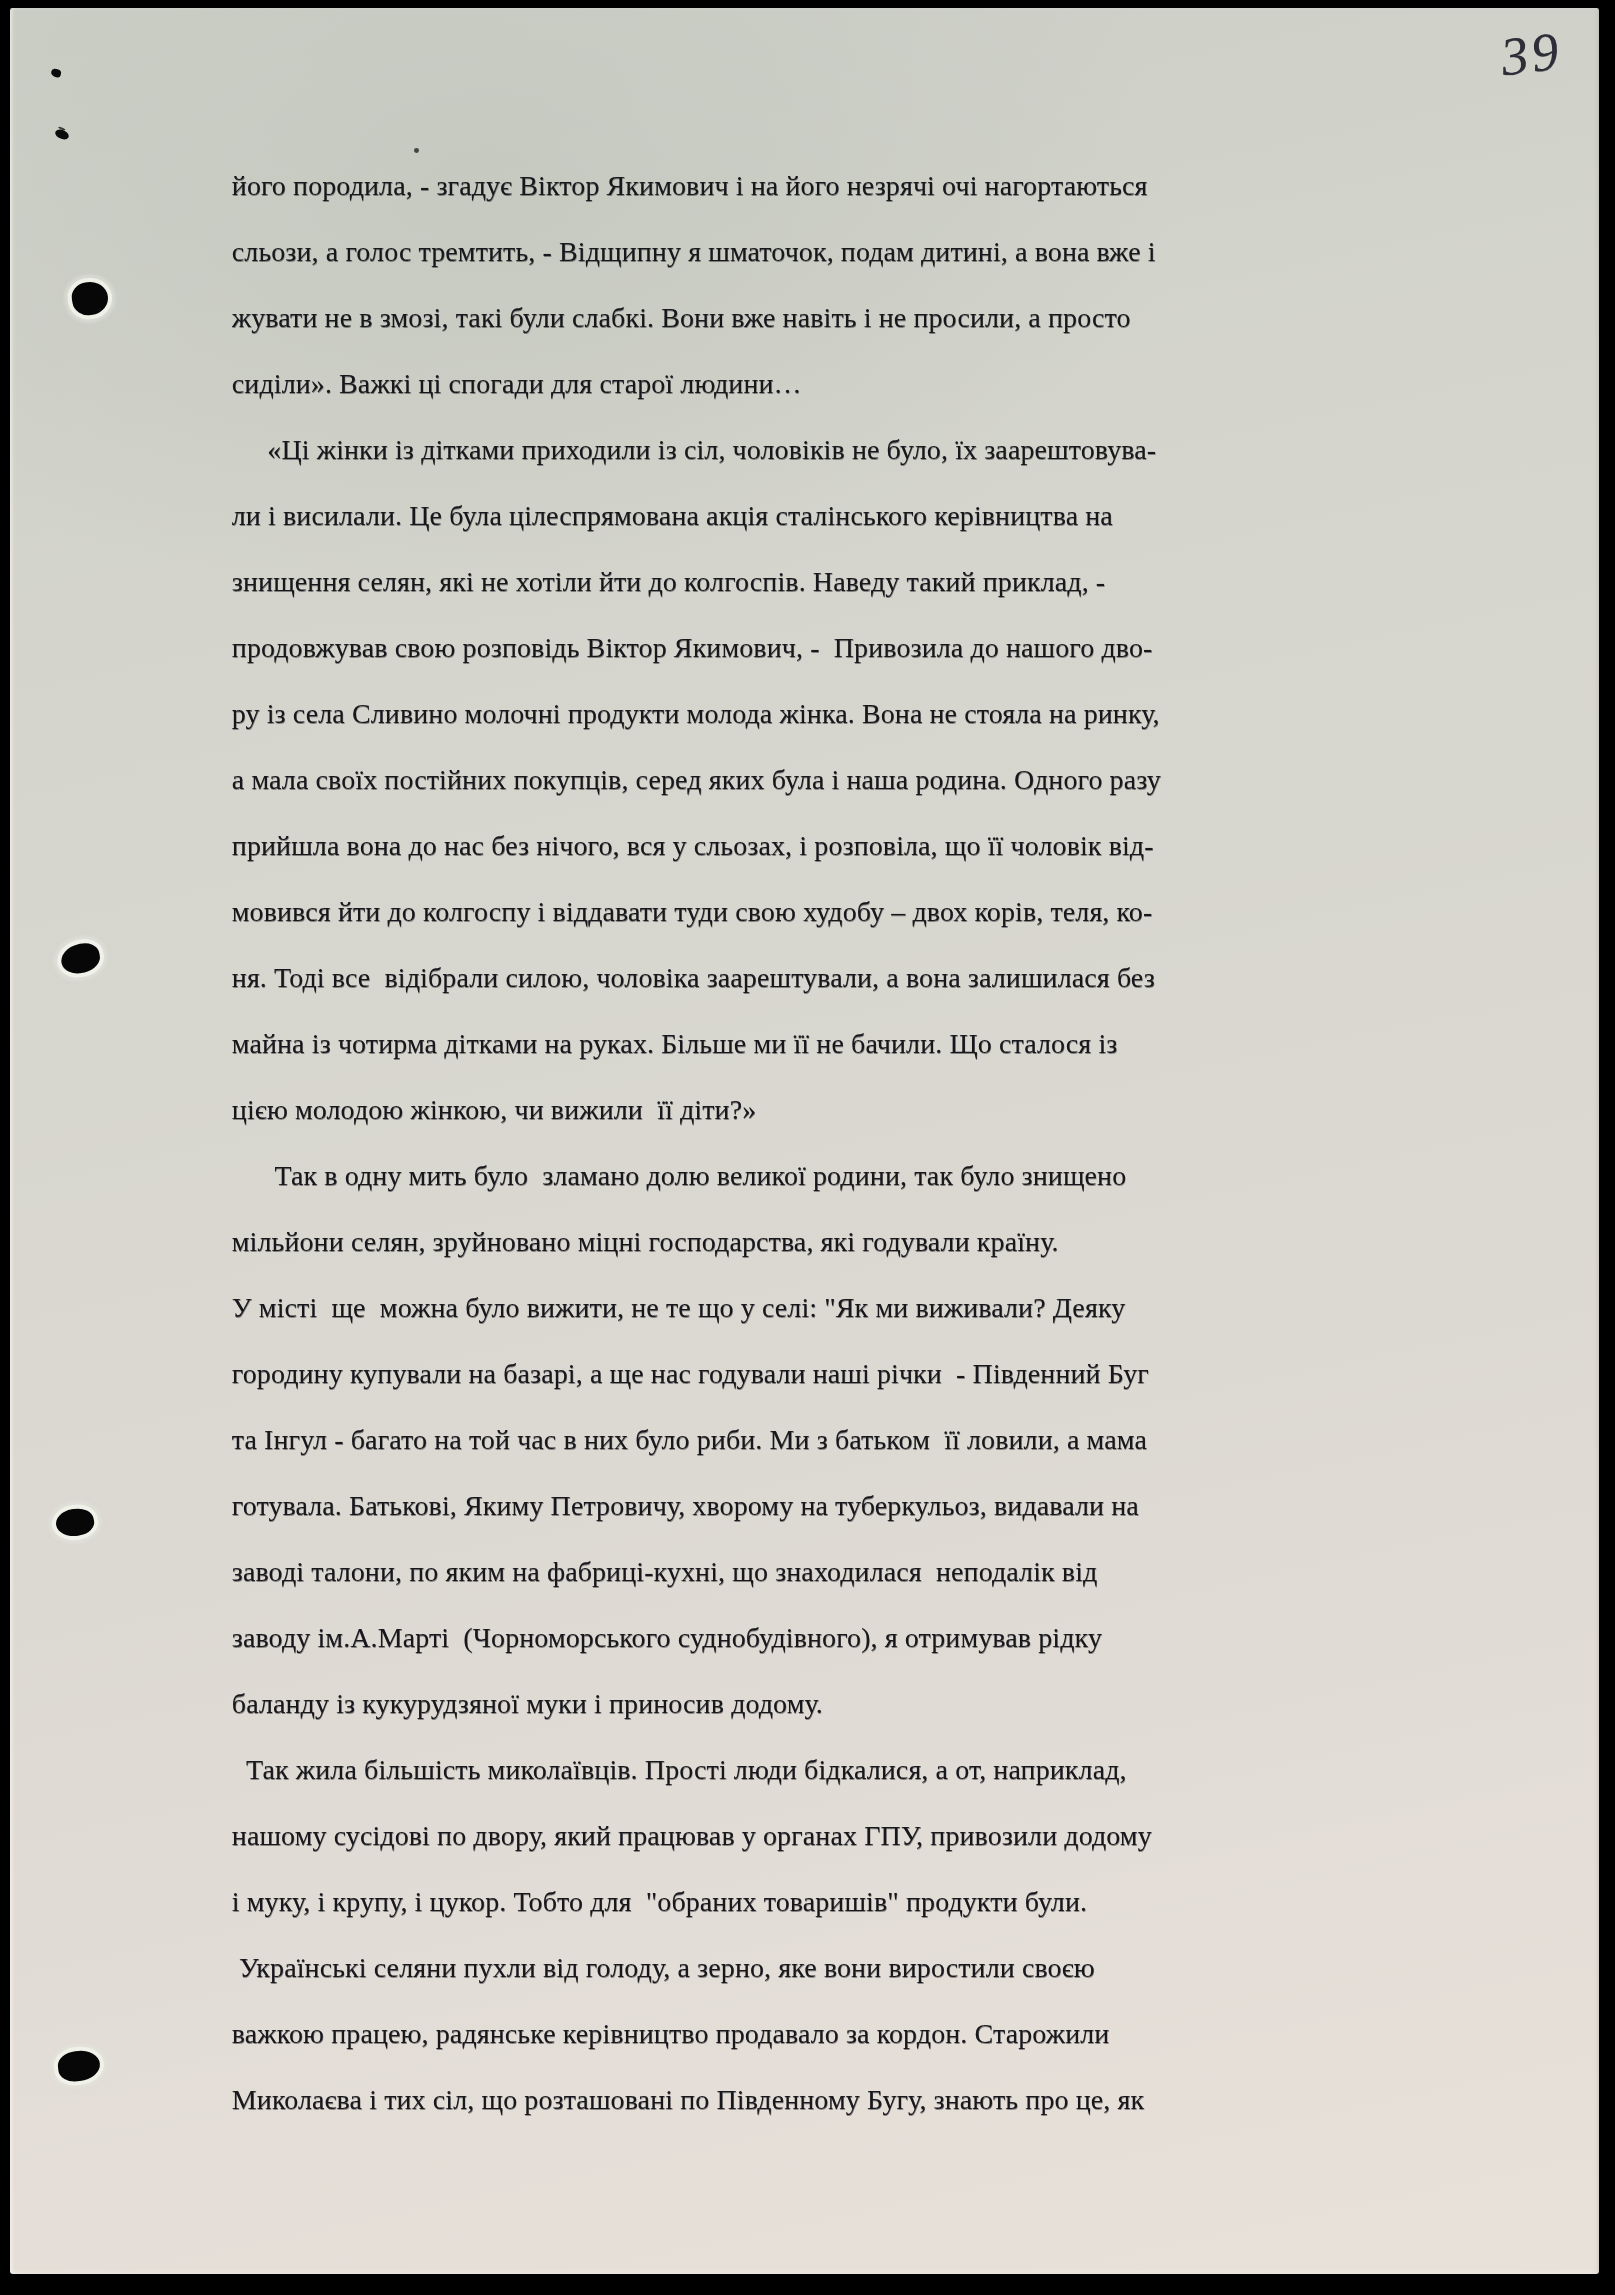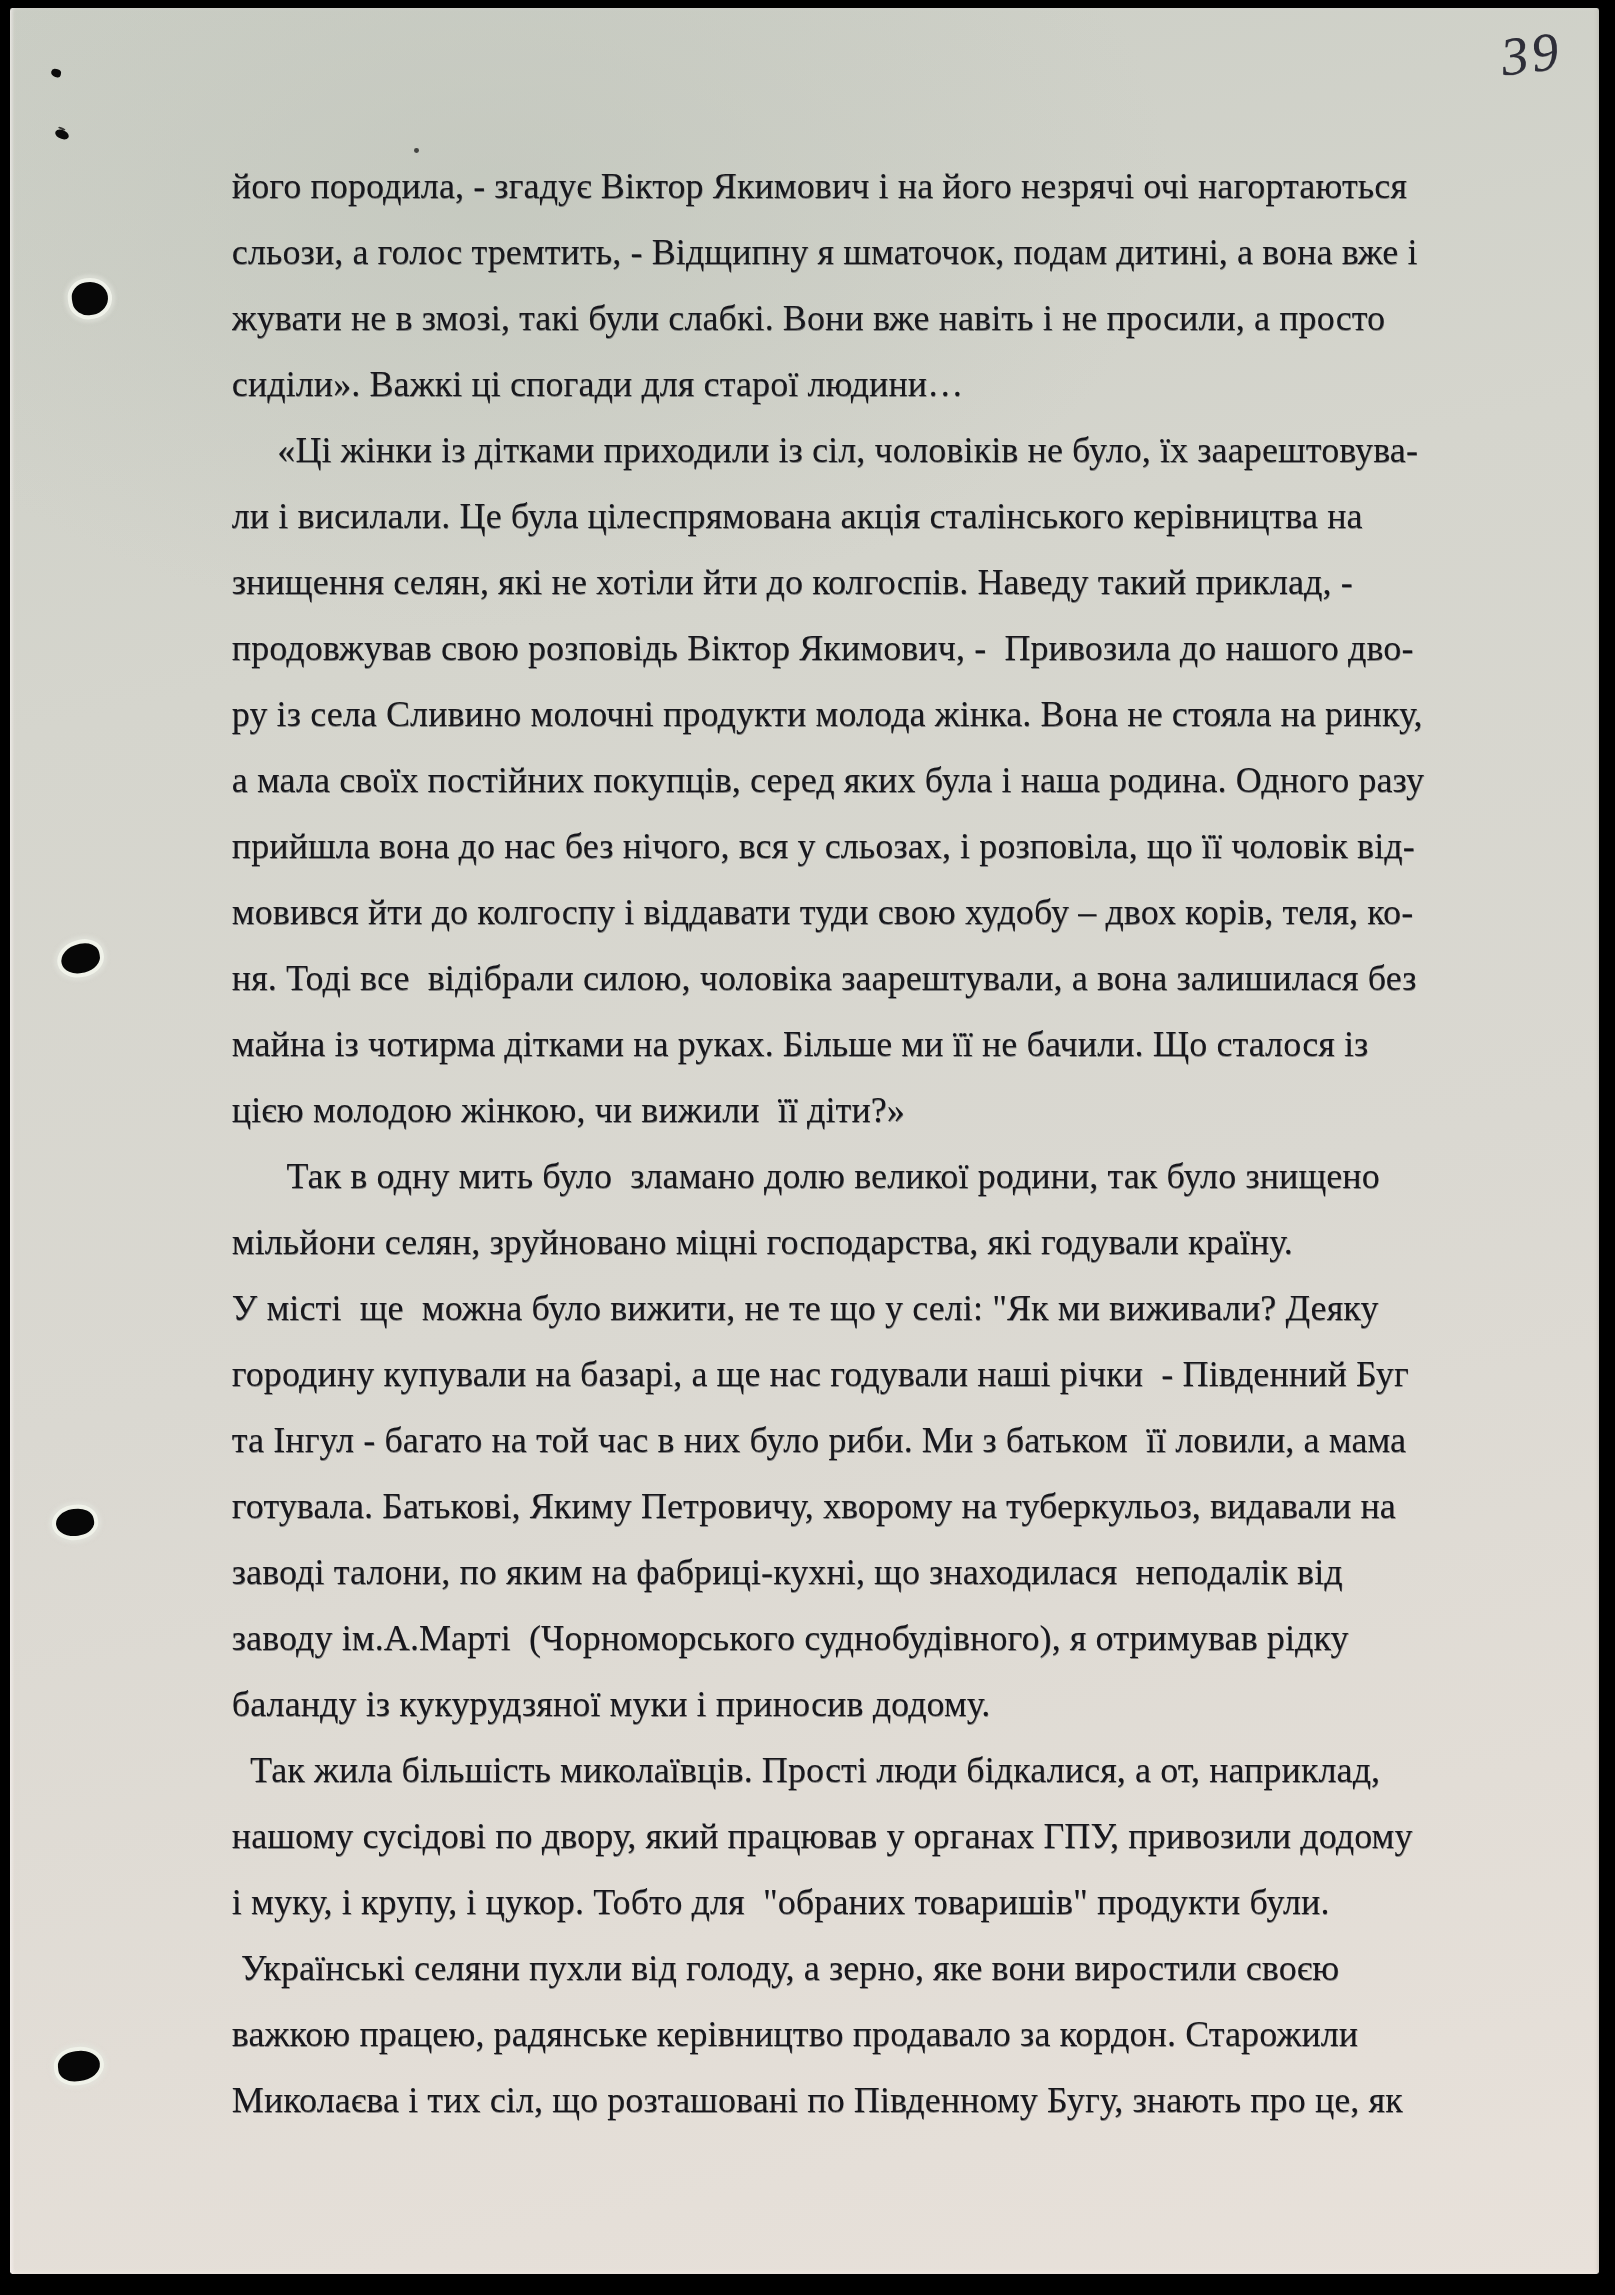--- a/index.html
+++ b/index.html
@@ -28,21 +28,21 @@
                 inset -1.6px 0 3.3px -0.8px rgba(120,120,115,0.35),
                 inset 0 -2.4px 4.1px -0.8px rgba(255,245,240,0.5);
     border-radius: 2.4px;
   }
   
   .text-block {
     position: absolute;
     left: 222px;
     top: 145px;
     width: 1354px;
-    font-size: 36px;
+    font-size: 28px;
     line-height: 66px;
     color: #17171c;
     letter-spacing: 0.1px;
     text-shadow: 0.4px 0.6px 0.6px rgba(25,25,30,0.45);
     white-space: pre;
     overflow: hidden;
   }
   .text-block .line {
     height: 66px;
     white-space: pre;

